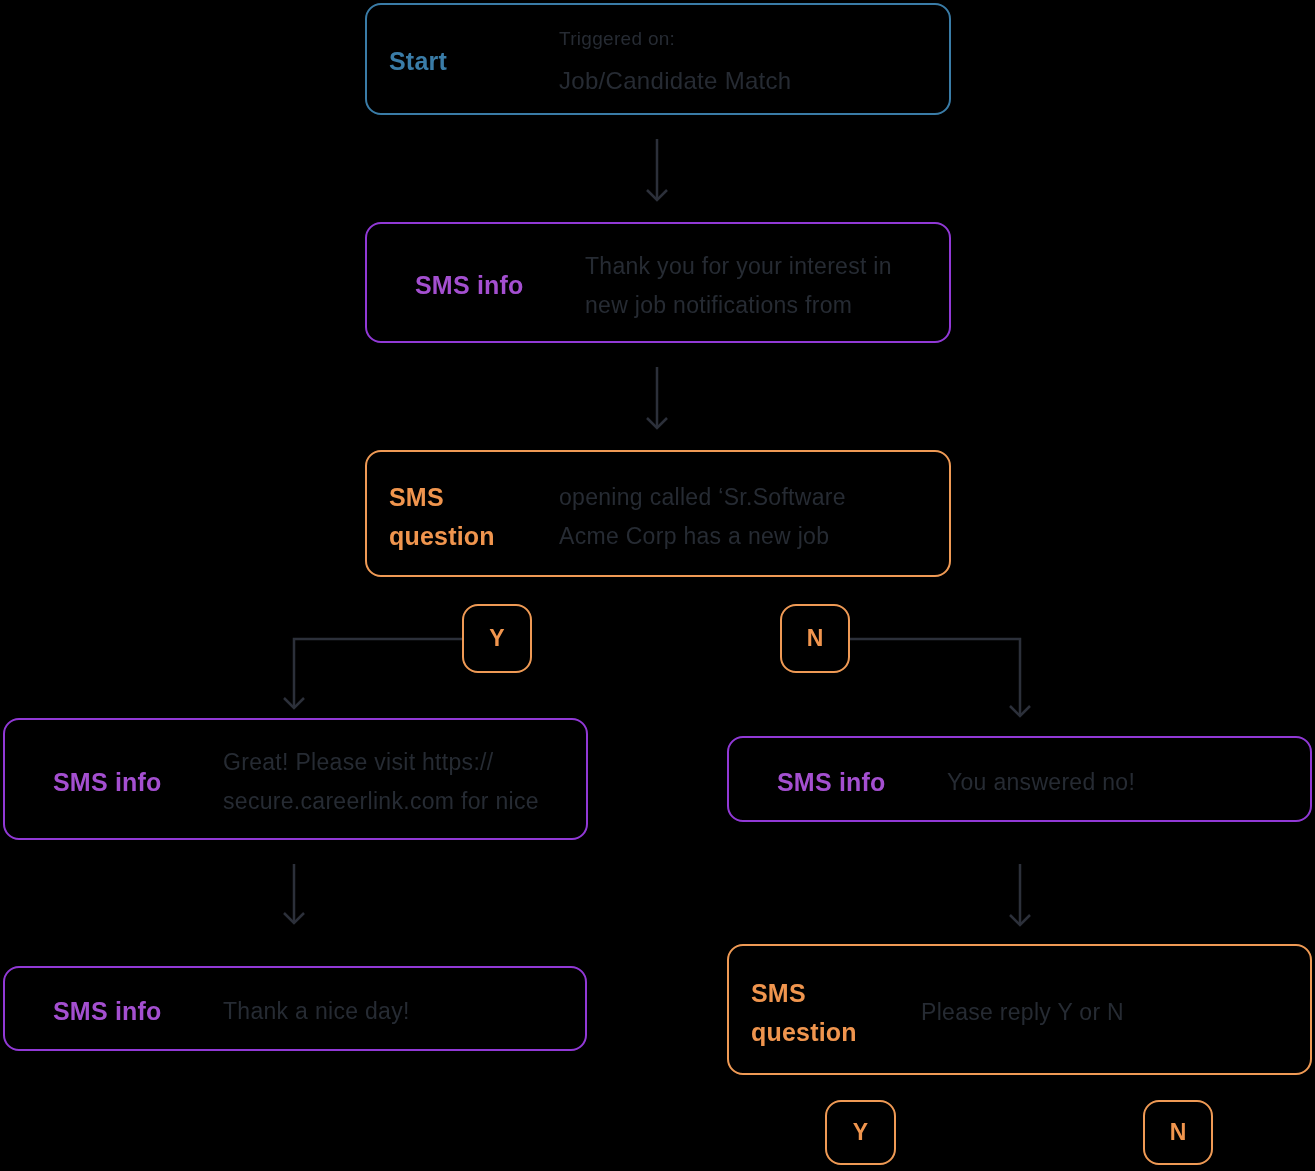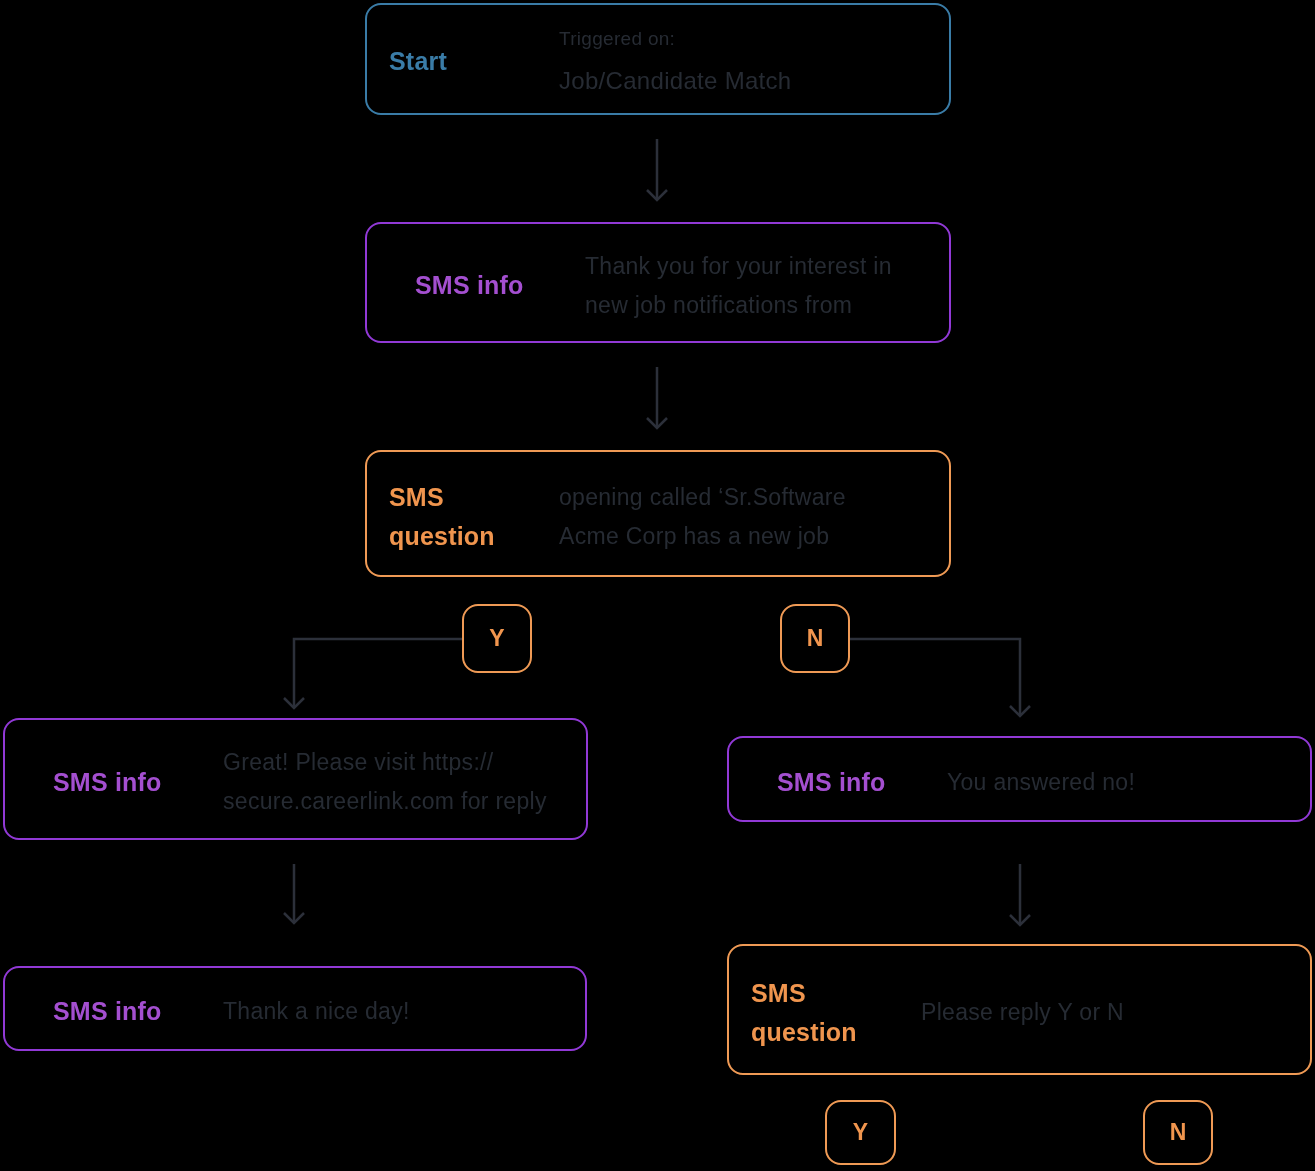--- a/index.html
+++ b/index.html
@@ -139,21 +139,21 @@
     <span>Y</span>
   </div>
   <div class="badge" style="left:780px; top:604px; width:70px; height:69px;">
     <span>N</span>
   </div>
 
   <div class="node info" style="left:3px; top:718px; width:585px; height:122px;">
     <div class="label">SMS info</div>
     <div class="body">
       <div>Great! Please visit https://</div>
-      <div>secure.careerlink.com for reply</div>
+      <div>secure.careerlink.com for nice</div>
     </div>
   </div>
 
   <div class="node info" style="left:3px; top:966px; width:584px; height:85px;">
     <div class="label">SMS info</div>
     <div class="body">
       <div>Thank a nice day!</div>
     </div>
   </div>
 

